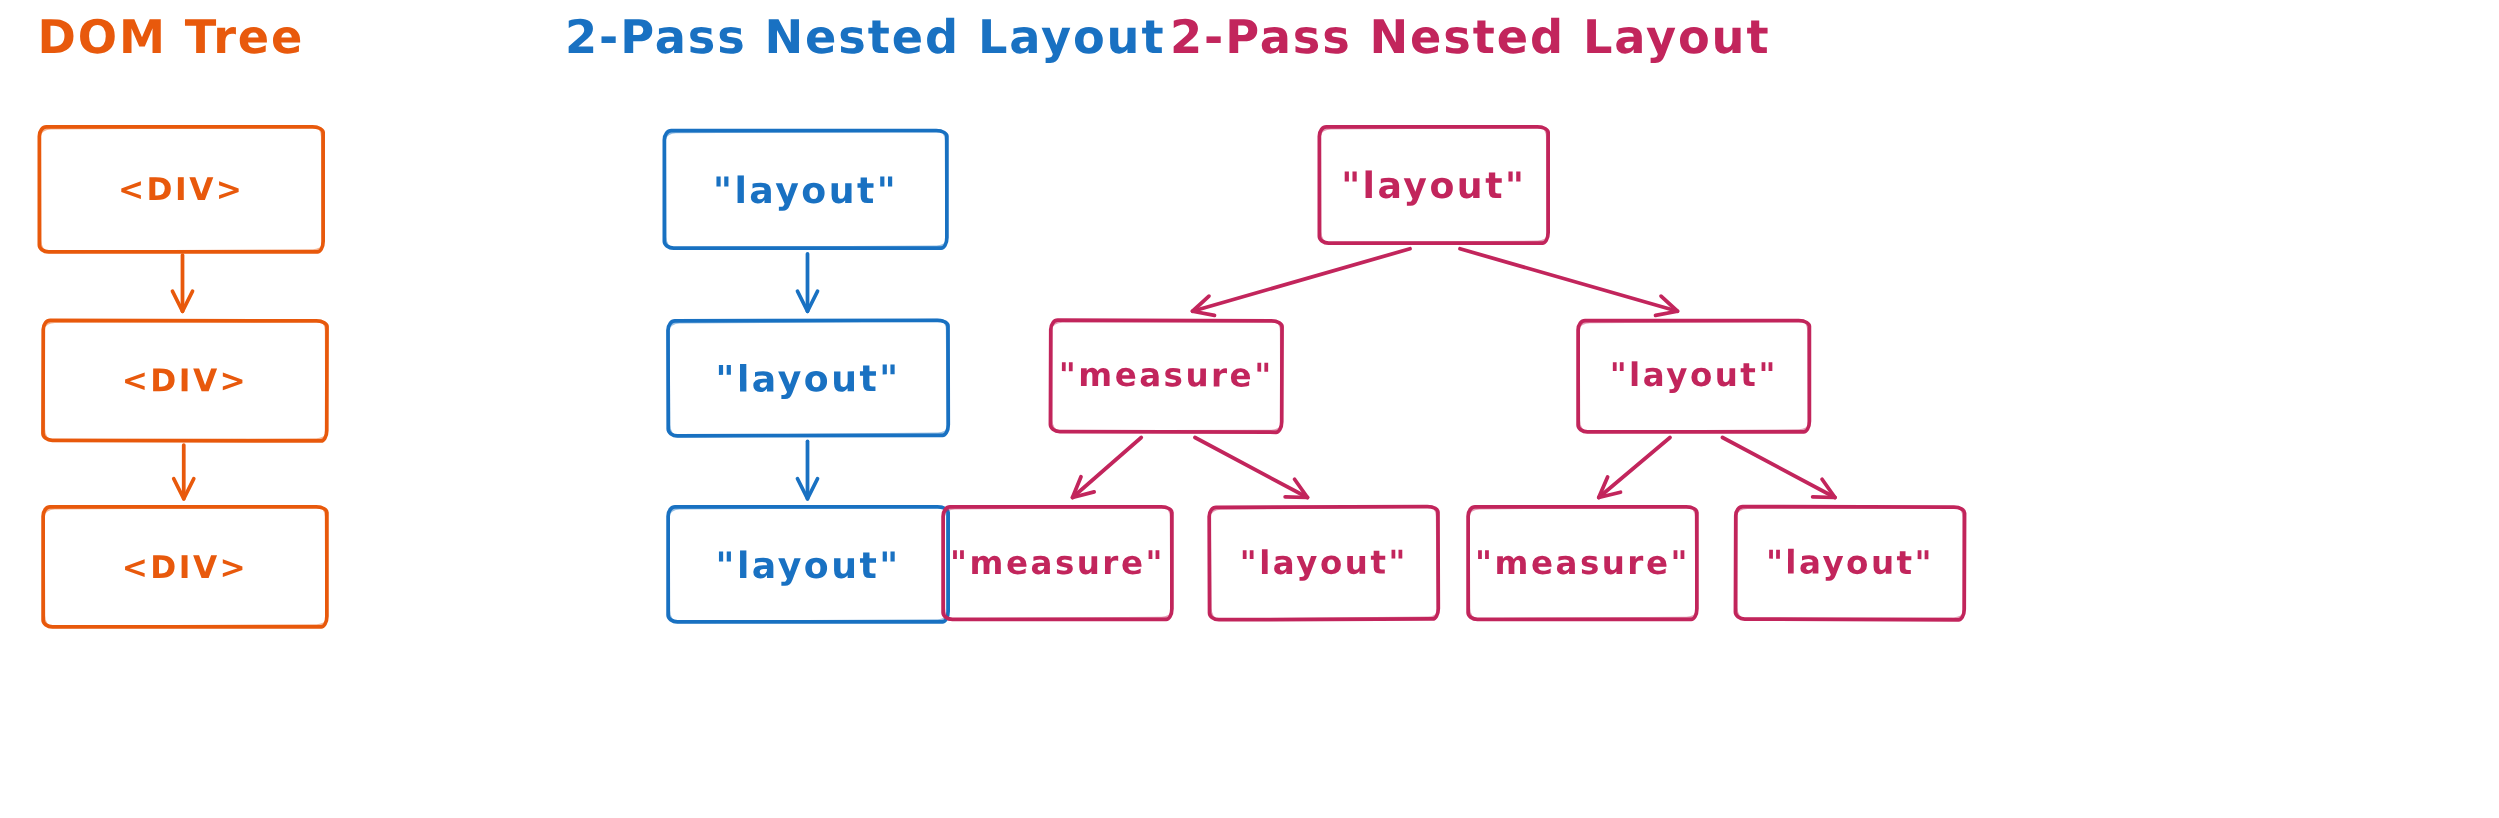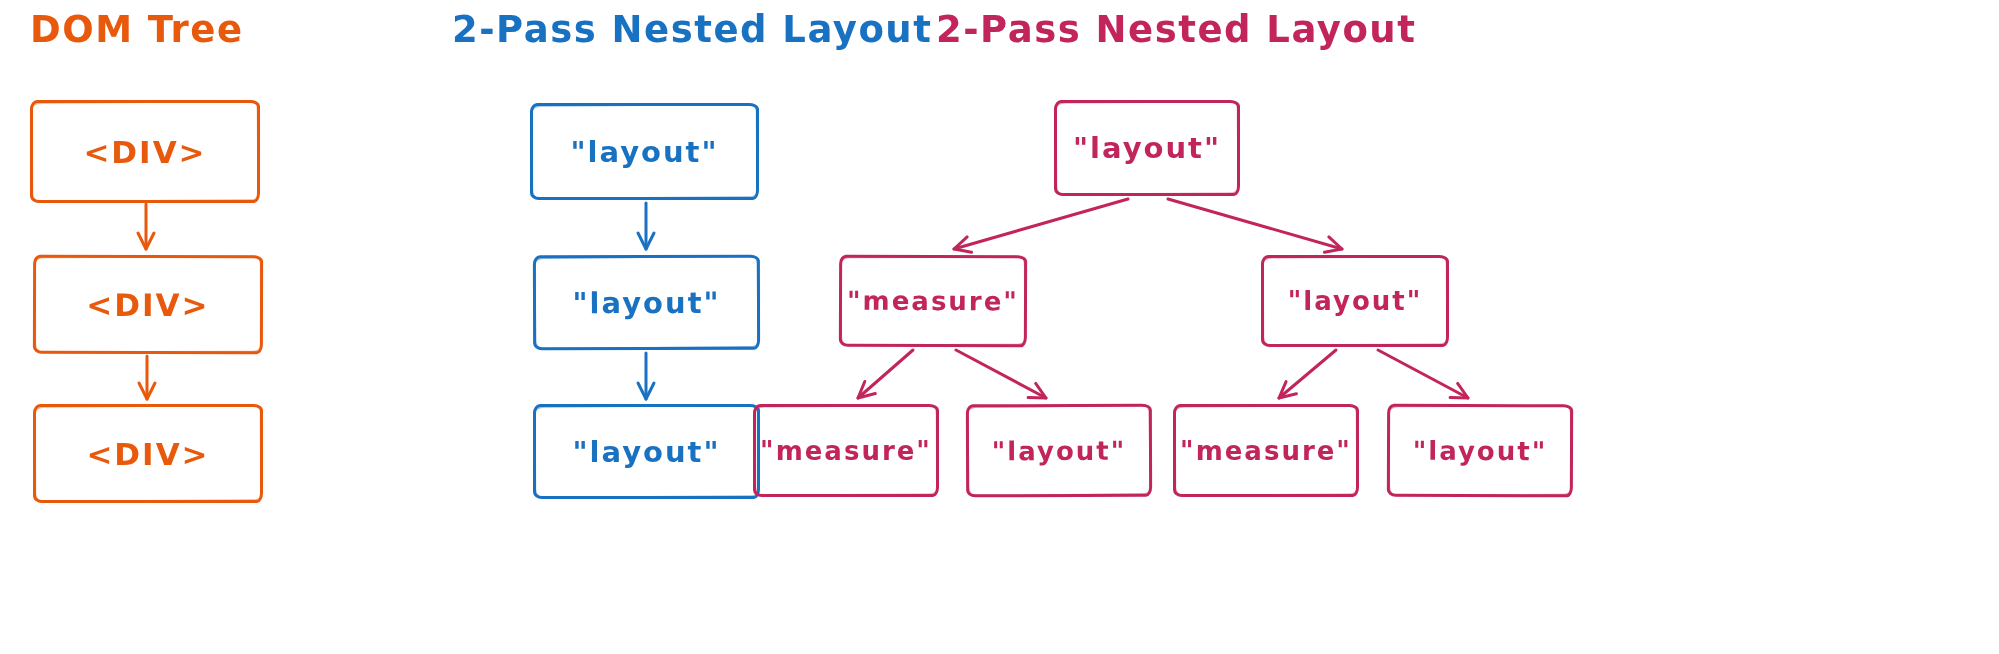--- a/index.html
+++ b/index.html
@@ -69,21 +69,21 @@
   .n-dom { color: var(--c-dom, #e8590c); }
   .n-one { color: var(--c-one, #1971c2); }
   .n-two { color: var(--c-two, #c2255c); }
 
   .label {
     font-weight: 700;
     letter-spacing: 2px;
     white-space: nowrap;
     user-select: none;
   }
-  .label-lg { font-size: 31px; }
+  .label-lg { font-size: 25px; }
   .label-md { font-size: 29px; }
   .label-sm { font-size: 26px; }
 </style>
 </head>
 <body>
 
 <div class="canvas">
 
   <svg class="arrows" viewBox="0 0 1999 654">
     <line class="arrow c-dom" x1="130" y1="204" x2="130" y2="249"></line>

